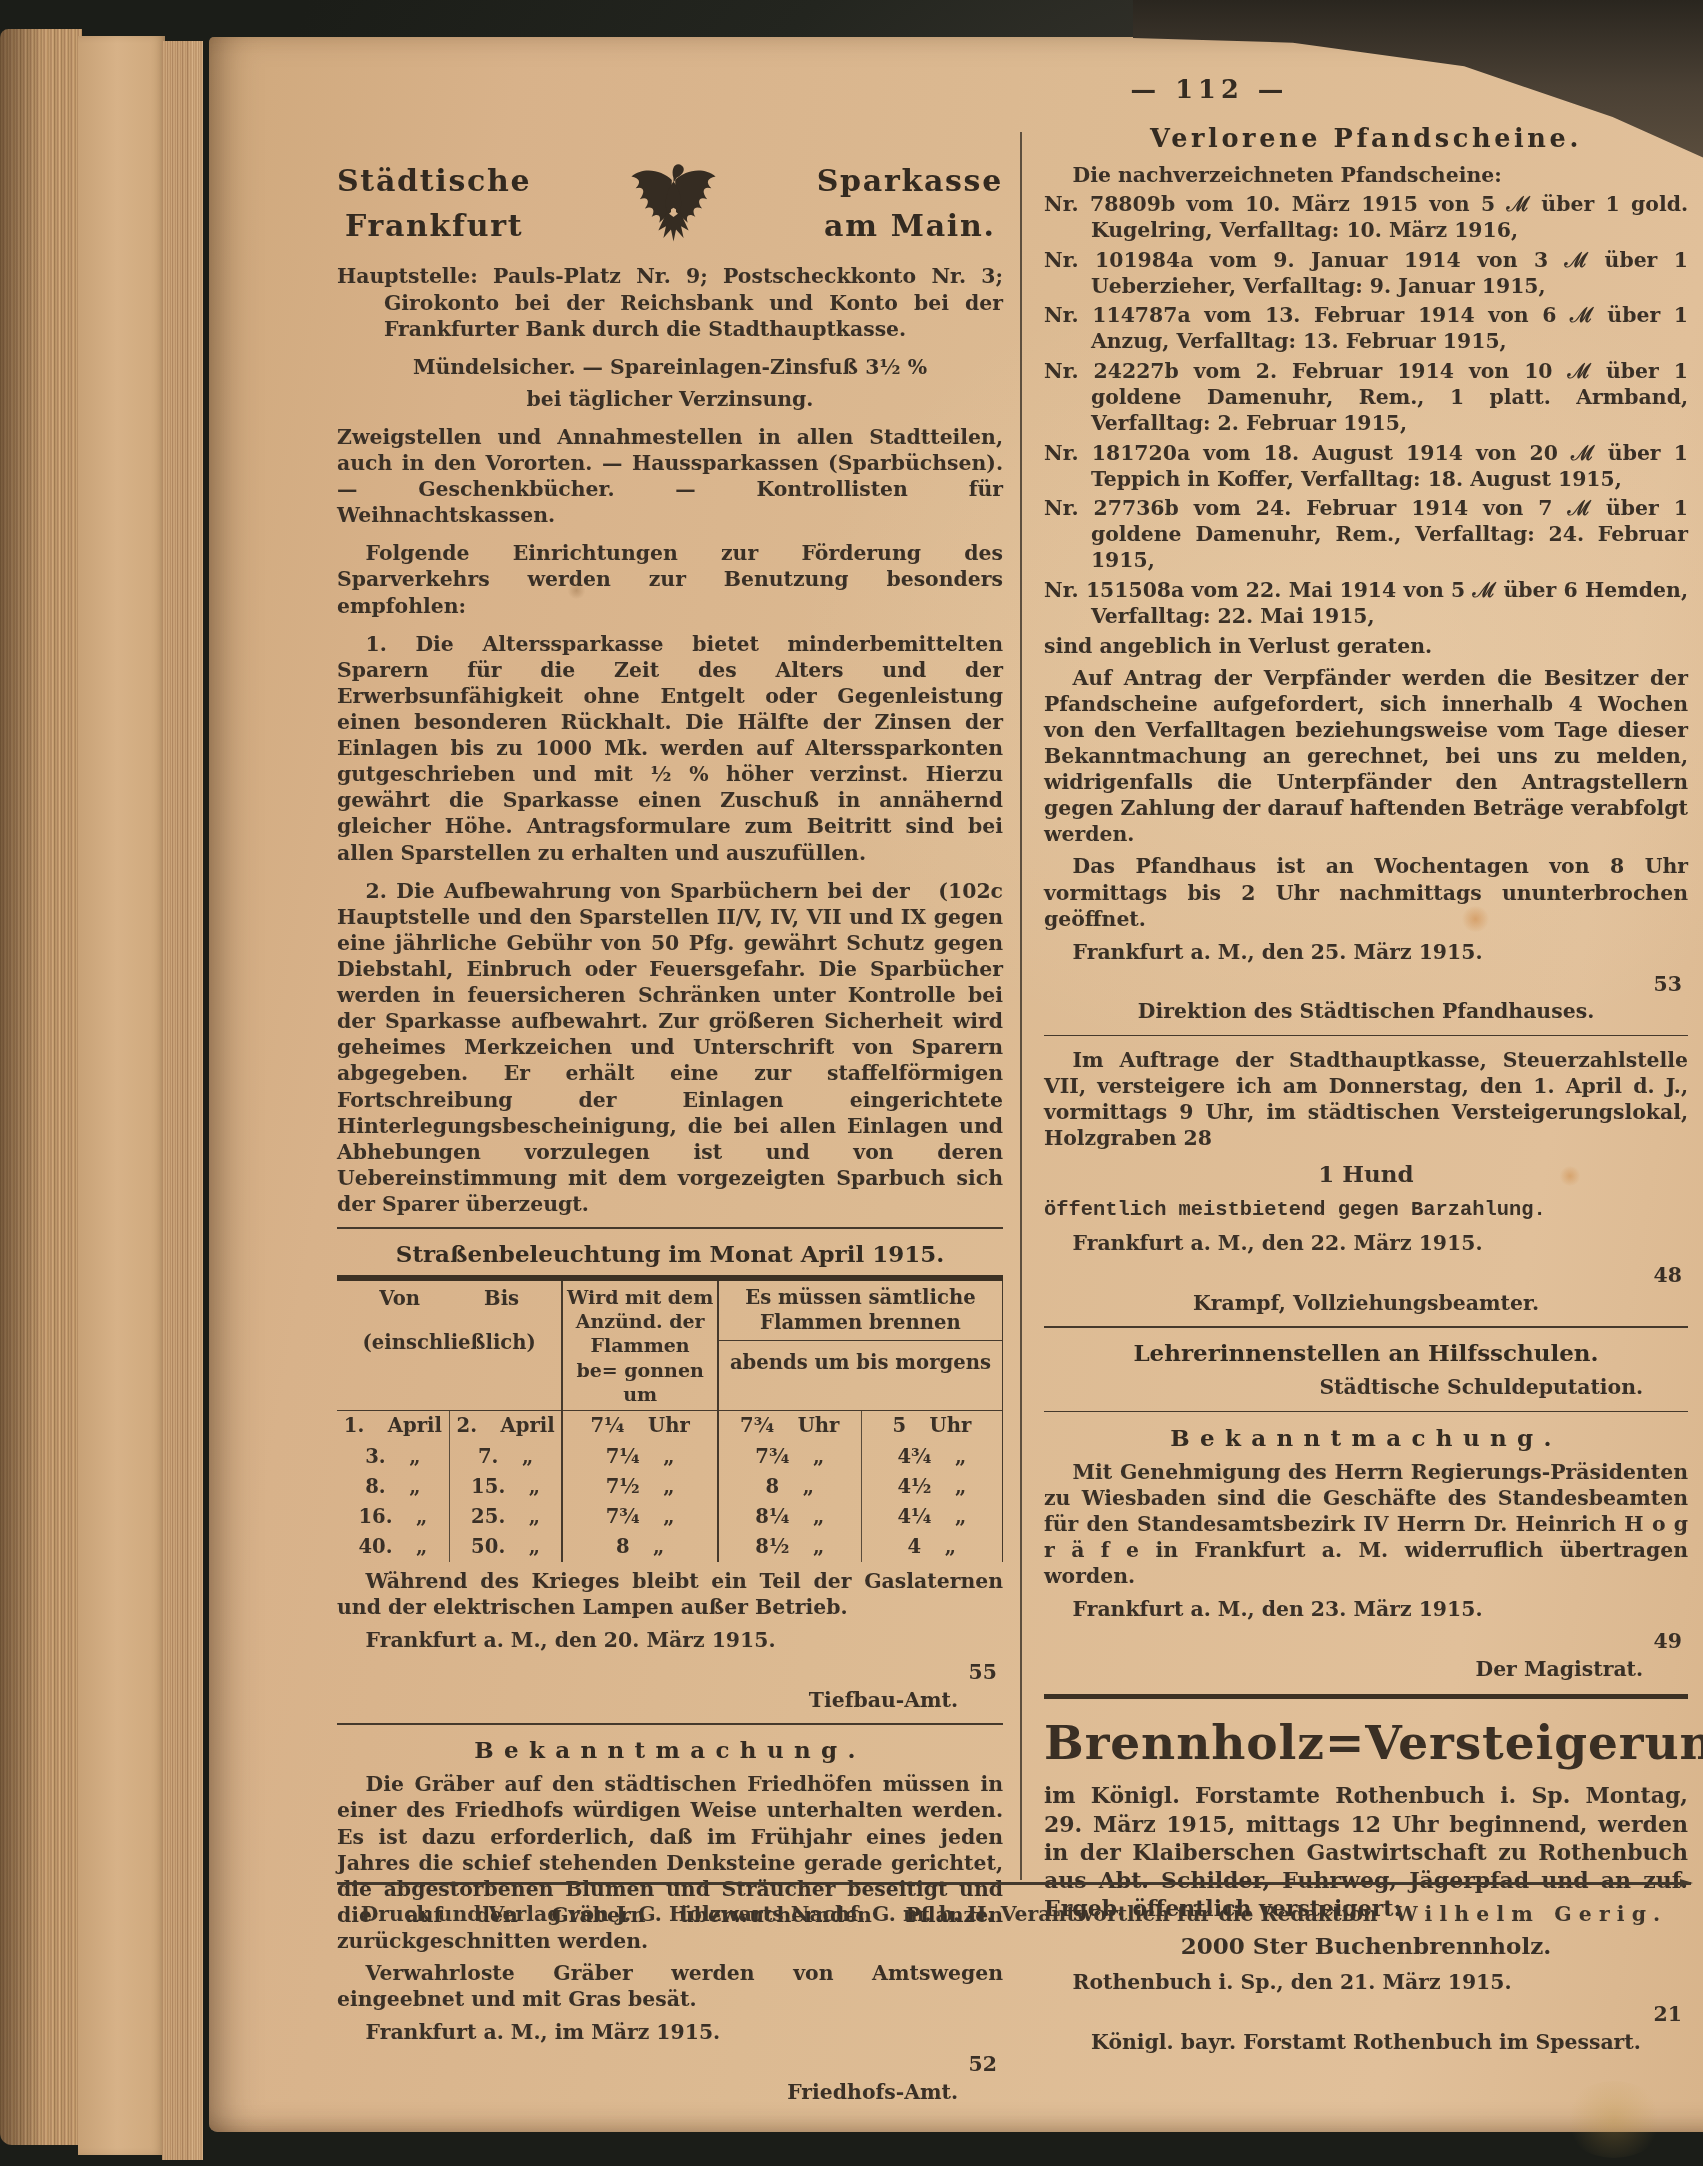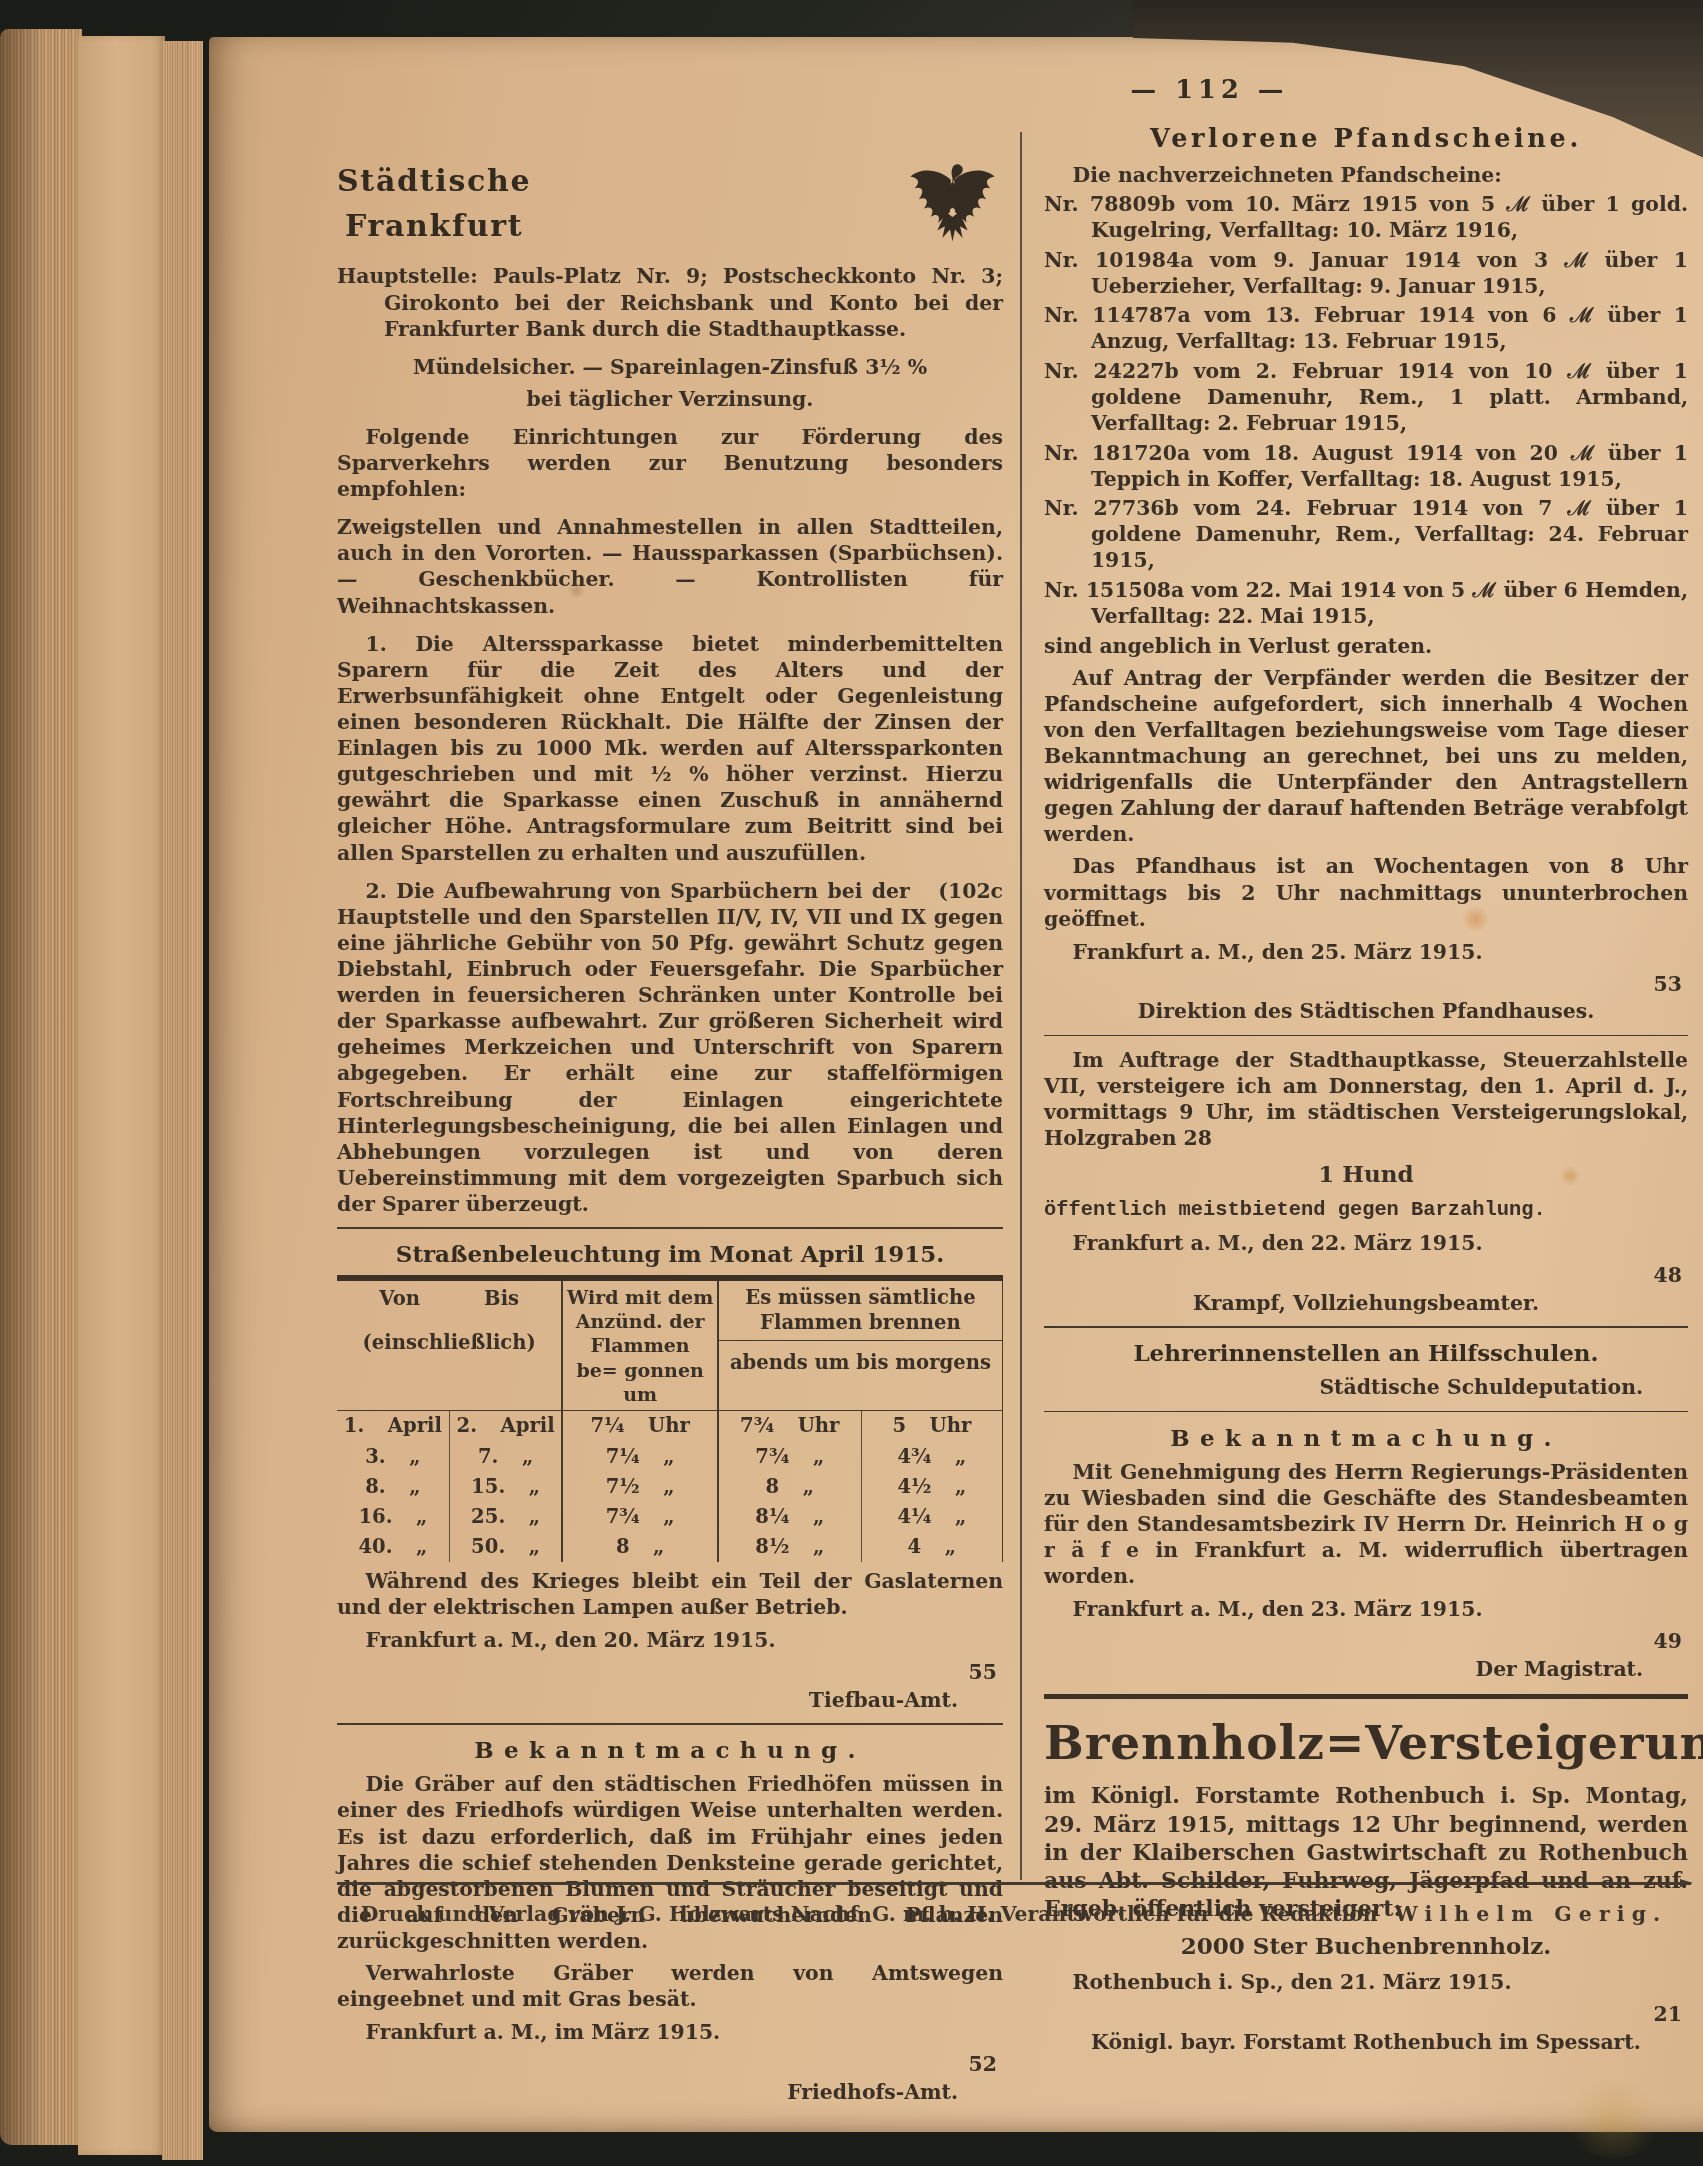--- a/index.html
+++ b/index.html
@@ -107,27 +107,31 @@
         </div>
         <svg class="eagle" viewBox="0 0 120 104">
           <g fill="#352c22">
             <path d="M60 22 C56 8 64 2 70 7 C75 11 71 18 64 21 L60 27 Z"></path>
             <path d="M58 24 C46 12 24 8 10 20 C20 22 22 27 15 34 C25 31 27 38 20 47 C29 43 33 49 26 58 C35 54 39 59 34 68 C42 63 46 67 43 75 L57 62 Z"></path>
             <path d="M62 24 C74 12 96 8 110 20 C100 22 98 27 105 34 C95 31 93 38 100 47 C91 43 87 49 94 58 C85 54 81 59 86 68 C78 63 74 67 77 75 L63 62 Z"></path>
             <path d="M60 26 C52 36 49 48 52 62 L60 57 L68 62 C71 48 68 36 60 26 Z"></path>
             <path d="M52 62 L42 84 L51 79 L48 93 L57 83 L60 97 L63 83 L72 93 L69 79 L78 84 L68 62 L60 68 Z"></path>
           </g>
         </svg>
+        <div class="mast-col">
+          <div>Sparkasse</div>
+          <div>am Main.</div>
+        </div>
       </div>
 
       <p class="just hang">Hauptstelle: Pauls-Platz Nr. 9; Postscheckkonto Nr. 3; Girokonto bei der Reichsbank und Konto bei der Frankfurter Bank durch die Stadthauptkasse.</p>
       <p class="center" style="font-weight:900;margin-top:12px;">Mündelsicher. — Spareinlagen-Zinsfuß 3½ %</p>
       <p class="center">bei täglicher Verzinsung.</p>
+      <p class="just" style="margin-top:12px;">Zweigstellen und Annahmestellen in allen Stadtteilen, auch in den Vororten. — Haussparkassen (Sparbüchsen). — Geschenkbücher. — Kontrollisten für Weihnachtskassen.</p>
       <p class="just ind" style="margin-top:12px;">Folgende Einrichtungen zur Förderung des Sparverkehrs werden zur Benutzung besonders empfohlen:</p>
-      <p class="just" style="margin-top:12px;">Zweigstellen und Annahmestellen in allen Stadtteilen, auch in den Vororten. — Haussparkassen (Sparbüchsen). — Geschenkbücher. — Kontrollisten für Weihnachtskassen.</p>
       <p class="just ind" style="margin-top:12px;">1. Die Alterssparkasse bietet minderbemittelten Sparern für die Zeit des Alters und der Erwerbsunfähigkeit ohne Entgelt oder Gegenleistung einen besonderen Rückhalt. Die Hälfte der Zinsen der Einlagen bis zu 1000 Mk. werden auf Alterssparkonten gutgeschrieben und mit ½ % höher verzinst. Hierzu gewährt die Sparkasse einen Zuschuß in annähernd gleicher Höhe. Antragsformulare zum Beitritt sind bei allen Sparstellen zu erhalten und auszufüllen.</p>
       <p class="just ind" style="margin-top:12px;">
         <span class="fr">(102c</span>
         <span>2. Die Aufbewahrung von Sparbüchern bei der Hauptstelle und den Sparstellen II/V, IV, VII und IX gegen eine jährliche Gebühr von 50 Pfg. gewährt Schutz gegen Diebstahl, Einbruch oder Feuersgefahr. Die Sparbücher werden in feuersicheren Schränken unter Kontrolle bei der Sparkasse aufbewahrt. Zur größeren Sicherheit wird geheimes Merkzeichen und Unterschrift von Sparern abgegeben. Er erhält eine zur staffelförmigen Fortschreibung der Einlagen eingerichtete Hinterlegungsbescheinigung, die bei allen Einlagen und Abhebungen vorzulegen ist und von deren Uebereinstimmung mit dem vorgezeigten Sparbuch sich der Sparer überzeugt.</span>
       </p>
 
       <div class="hr"></div>
       <h3>Straßenbeleuchtung im Monat April 1915.</h3>
 
       <table class="lighttab">

